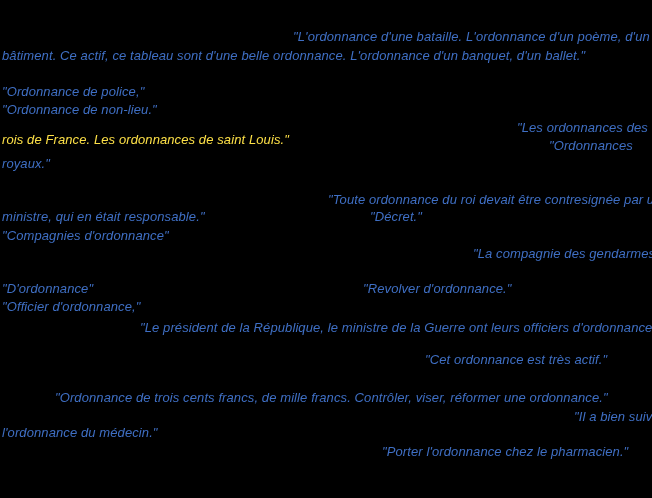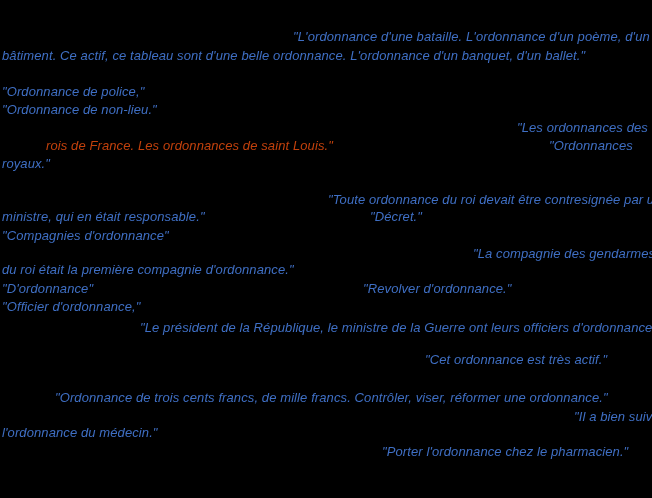--- a/index.html
+++ b/index.html
@@ -26,29 +26,28 @@
 </style>
 </head>
 <body>
 
 <div class="screen" id="screen" style="background: rgb(0, 0, 0);">
     <span class="quote-line" style="left: 293px; top: 29px; color: rgb(63, 111, 196);">"L'ordonnance d'une bataille. L'ordonnance d'un poème, d'un</span>
     <span class="quote-line" style="left: 2px; top: 48px; color: rgb(63, 111, 196);">bâtiment. Ce actif, ce tableau sont d'une belle ordonnance. L'ordonnance d'un banquet, d'un ballet."</span>
     <span class="quote-line" style="left: 2px; top: 84px; color: rgb(63, 111, 196);">"Ordonnance de police,"</span>
     <span class="quote-line" style="left: 2px; top: 102px; color: rgb(63, 111, 196);">"Ordonnance de non-lieu."</span>
     <span class="quote-line" style="left: 517px; top: 120px; color: rgb(63, 111, 196);">"Les ordonnances des</span>
-    <span class="quote-line" style="left: 2px; top: 138px; color: #c2410c; margin-left: 44px;">rois de France. Les ordonnances de saint Louis."</span>
+    <span class="quote-line" style="left: 2px; top: 132px; color: #fde047;">rois de France. Les ordonnances de saint Louis."</span>
     <span class="quote-line" style="left: 549px; top: 138px; color: rgb(63, 111, 196);">"Ordonnances</span>
     <span class="quote-line" style="left: 2px; top: 156px; color: rgb(63, 111, 196);">royaux."</span>
     <span class="quote-line" style="left: 328px; top: 192px; color: rgb(63, 111, 196);">"Toute ordonnance du roi devait être contresignée par un</span>
     <span class="quote-line" style="left: 2px; top: 209px; color: rgb(63, 111, 196);">ministre, qui en était responsable."</span>
     <span class="quote-line" style="left: 370px; top: 209px; color: rgb(63, 111, 196);">"Décret."</span>
     <span class="quote-line" style="left: 2px; top: 228px; color: rgb(63, 111, 196);">"Compagnies d'ordonnance"</span>
     <span class="quote-line" style="left: 473px; top: 246px; color: rgb(63, 111, 196);">"La compagnie des gendarmes</span>
-    <span class="quote-line" style="left: 2px; top: 262px; color: rgb(63, 111, 196);">du roi était la première compagnie d'ordonnance."</span>
     <span class="quote-line" style="left: 2px; top: 281px; color: rgb(63, 111, 196);">"D'ordonnance"</span>
     <span class="quote-line" style="left: 363px; top: 281px; color: rgb(63, 111, 196);">"Revolver d'ordonnance."</span>
     <span class="quote-line" style="left: 2px; top: 299px; color: rgb(63, 111, 196);">"Officier d'ordonnance,"</span>
     <span class="quote-line" style="left: 140px; top: 320px; color: rgb(63, 111, 196);">"Le président de la République, le ministre de la Guerre ont leurs officiers d'ordonnance."</span>
     <span class="quote-line" style="left: 425px; top: 352px; color: rgb(63, 111, 196);">"Cet ordonnance est très actif."</span>
     <span class="quote-line" style="left: 55px; top: 390px; color: rgb(63, 111, 196);">"Ordonnance de trois cents francs, de mille francs. Contrôler, viser, réformer une ordonnance."</span>
     <span class="quote-line" style="left: 574px; top: 409px; color: rgb(63, 111, 196);">"Il a bien suivi</span>
     <span class="quote-line" style="left: 2px; top: 425px; color: rgb(63, 111, 196);">l'ordonnance du médecin."</span>
     <span class="quote-line" style="left: 382px; top: 444px; color: rgb(63, 111, 196);">"Porter l'ordonnance chez le pharmacien."</span>
   </div>

